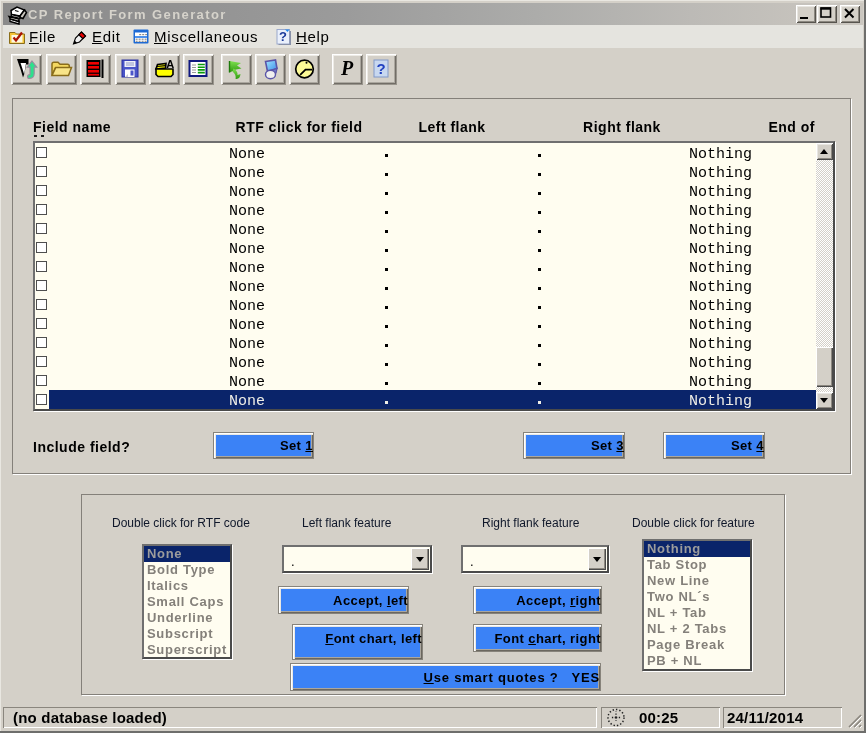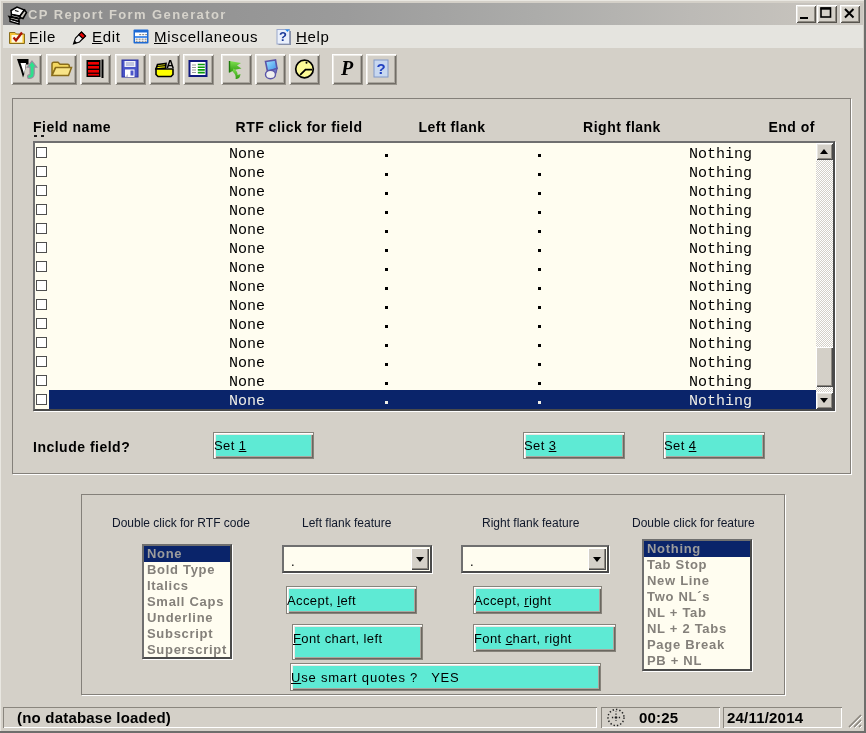--- a/index.html
+++ b/index.html
@@ -51,23 +51,23 @@
   
   #sbar{left:781px;top:0;width:17px;height:266px;
     background:conic-gradient(#FFFFFF 25%,#D4D0C8 0 50%,#FFFFFF 0 75%,#D4D0C8 0);background-size:2px 2px;}
   .sbtn{left:0;width:17px;height:17px;background:#D4D0C8;
     box-shadow:inset 1px 1px 0 #FFFFFF, inset -1px -1px 0 #4A4A4A, inset 2px 2px 0 #E8E6E1, inset -2px -2px 0 #8C8880;}
   .tri-up{position:absolute;left:4px;top:6px;width:0;height:0;border-left:4px solid transparent;border-right:4px solid transparent;border-bottom:5px solid #000;}
   .tri-dn{position:absolute;left:4px;top:6px;width:0;height:0;border-left:4px solid transparent;border-right:4px solid transparent;border-top:5px solid #000;}
   #sthumb{left:0;top:204px;width:17px;height:40px;background:#D4D0C8;
     box-shadow:inset 1px 1px 0 #FFFFFF, inset -1px -1px 0 #4A4A4A, inset -2px -2px 0 #8C8880;}
 
-  .btn{background:#5eead4;border:1px solid #87837B;
+  .btn{background:#3b82f6;border:1px solid #87837B;
     box-shadow:inset 1px 1px 0 #FFFFFF, inset 2px 2px 0 #EAE8E3, inset -1px -1px 0 #6B675F, inset -2px -2px 0 #ABA79F;
-    font-size:13px;font-weight:normal;color:#000;text-align:left;box-sizing:border-box;letter-spacing:0.4px;}
+    font-size:13px;font-weight:bold;color:#000;text-align:right;box-sizing:border-box;letter-spacing:0.4px;}
   .btn u{text-decoration:underline;}
 
   
   #gbox{left:81px;top:494px;width:702px;height:199px;border:1px solid #84807A;box-shadow:1px 1px 0 #FFFFFF;}
   .glabel{font-size:12px;color:#0f172a;}
   .glist{background:#FFFDF0;border:2px solid;border-color:#6F6F6F #4A4A4A #4A4A4A #6F6F6F;
     box-shadow:1px 1px 0 #FFFFFF;font-size:13px;font-weight:bold;color:#84807A;letter-spacing:0.7px;}
   .gli{height:16px;line-height:16px;padding-left:3px;white-space:nowrap;}
   .gli.sel{background:#0A246A;color:#9C9C9C;}
   .combo{background:#FFFDF0;border:2px solid;border-color:#6F6F6F #4A4A4A #4A4A4A #6F6F6F;
@@ -424,28 +424,28 @@
         <i></i>
       </span>
   </div>
   <div class="abs combo" style="left:379px;top:50px;width:148px;height:28px;">
     <span class="val">.</span>
       <span class="dbtn">
         <i></i>
       </span>
   </div>
 
-  <div class="abs btn" style="left:204px;top:91px;width:131px;height:28px;line-height:27px;">Accept, <u>l</u>eft</div>
+  <div class="abs btn" style="left:196px;top:91px;width:131px;height:28px;line-height:27px;">Accept, <u>l</u>eft</div>
   <div class="abs btn" style="left:391px;top:91px;width:129px;height:28px;line-height:27px;">Accept, <u>r</u>ight</div>
   <div class="abs btn" style="left:210px;top:129px;width:131px;height:36px;line-height:27px;"><u>F</u>ont chart, left</div>
-  <div class="abs btn" style="left:391px;top:129px;width:143px;height:28px;line-height:27px;">Font <u>c</u>hart, right</div>
+  <div class="abs btn" style="left:391px;top:129px;width:129px;height:28px;line-height:27px;">Font <u>c</u>hart, right</div>
   <div class="abs btn" style="left:208px;top:168px;width:311px;height:28px;line-height:27px;letter-spacing:0.8px;"><u>U</u>se smart quotes ?&nbsp;&nbsp; YES</div>
 </div>
 
-<div class="abs spanel" style="left:3px;width:594px;"><span style="padding-left:14px;">(no database loaded)</span></div>
+<div class="abs spanel" style="left:3px;width:594px;"><span style="padding-left:2px;margin-left:8px;">(no database loaded)</span></div>
 <div class="abs spanel" style="left:601px;width:119px;">
   <svg class="abs" style="left:5px;top:1px" width="20" height="19" viewBox="0 0 20 19">
     <circle cx="10" cy="9.5" r="8" fill="none" stroke="#222" stroke-width="1.5" stroke-dasharray="1.4,2"></circle>
     <path d="M10,9.5 L10,3.5 M10,9.5 L15.5,9.5 M10,9.5 L5,9.5 M10,9.5 L10,13" stroke="#222" stroke-width="1.3" stroke-dasharray="1.3,1.5"></path>
   </svg>
   <span style="padding-left:38px;">00:25</span>
 </div>
 <div class="abs spanel" style="left:723px;width:119px;"><span style="padding-left:4px;">24/11/2014</span></div>
 <svg class="abs" style="left:846px;top:712px" width="17" height="17" viewBox="0 0 17 17">
   <g stroke="#8A867E" stroke-width="1.6">

